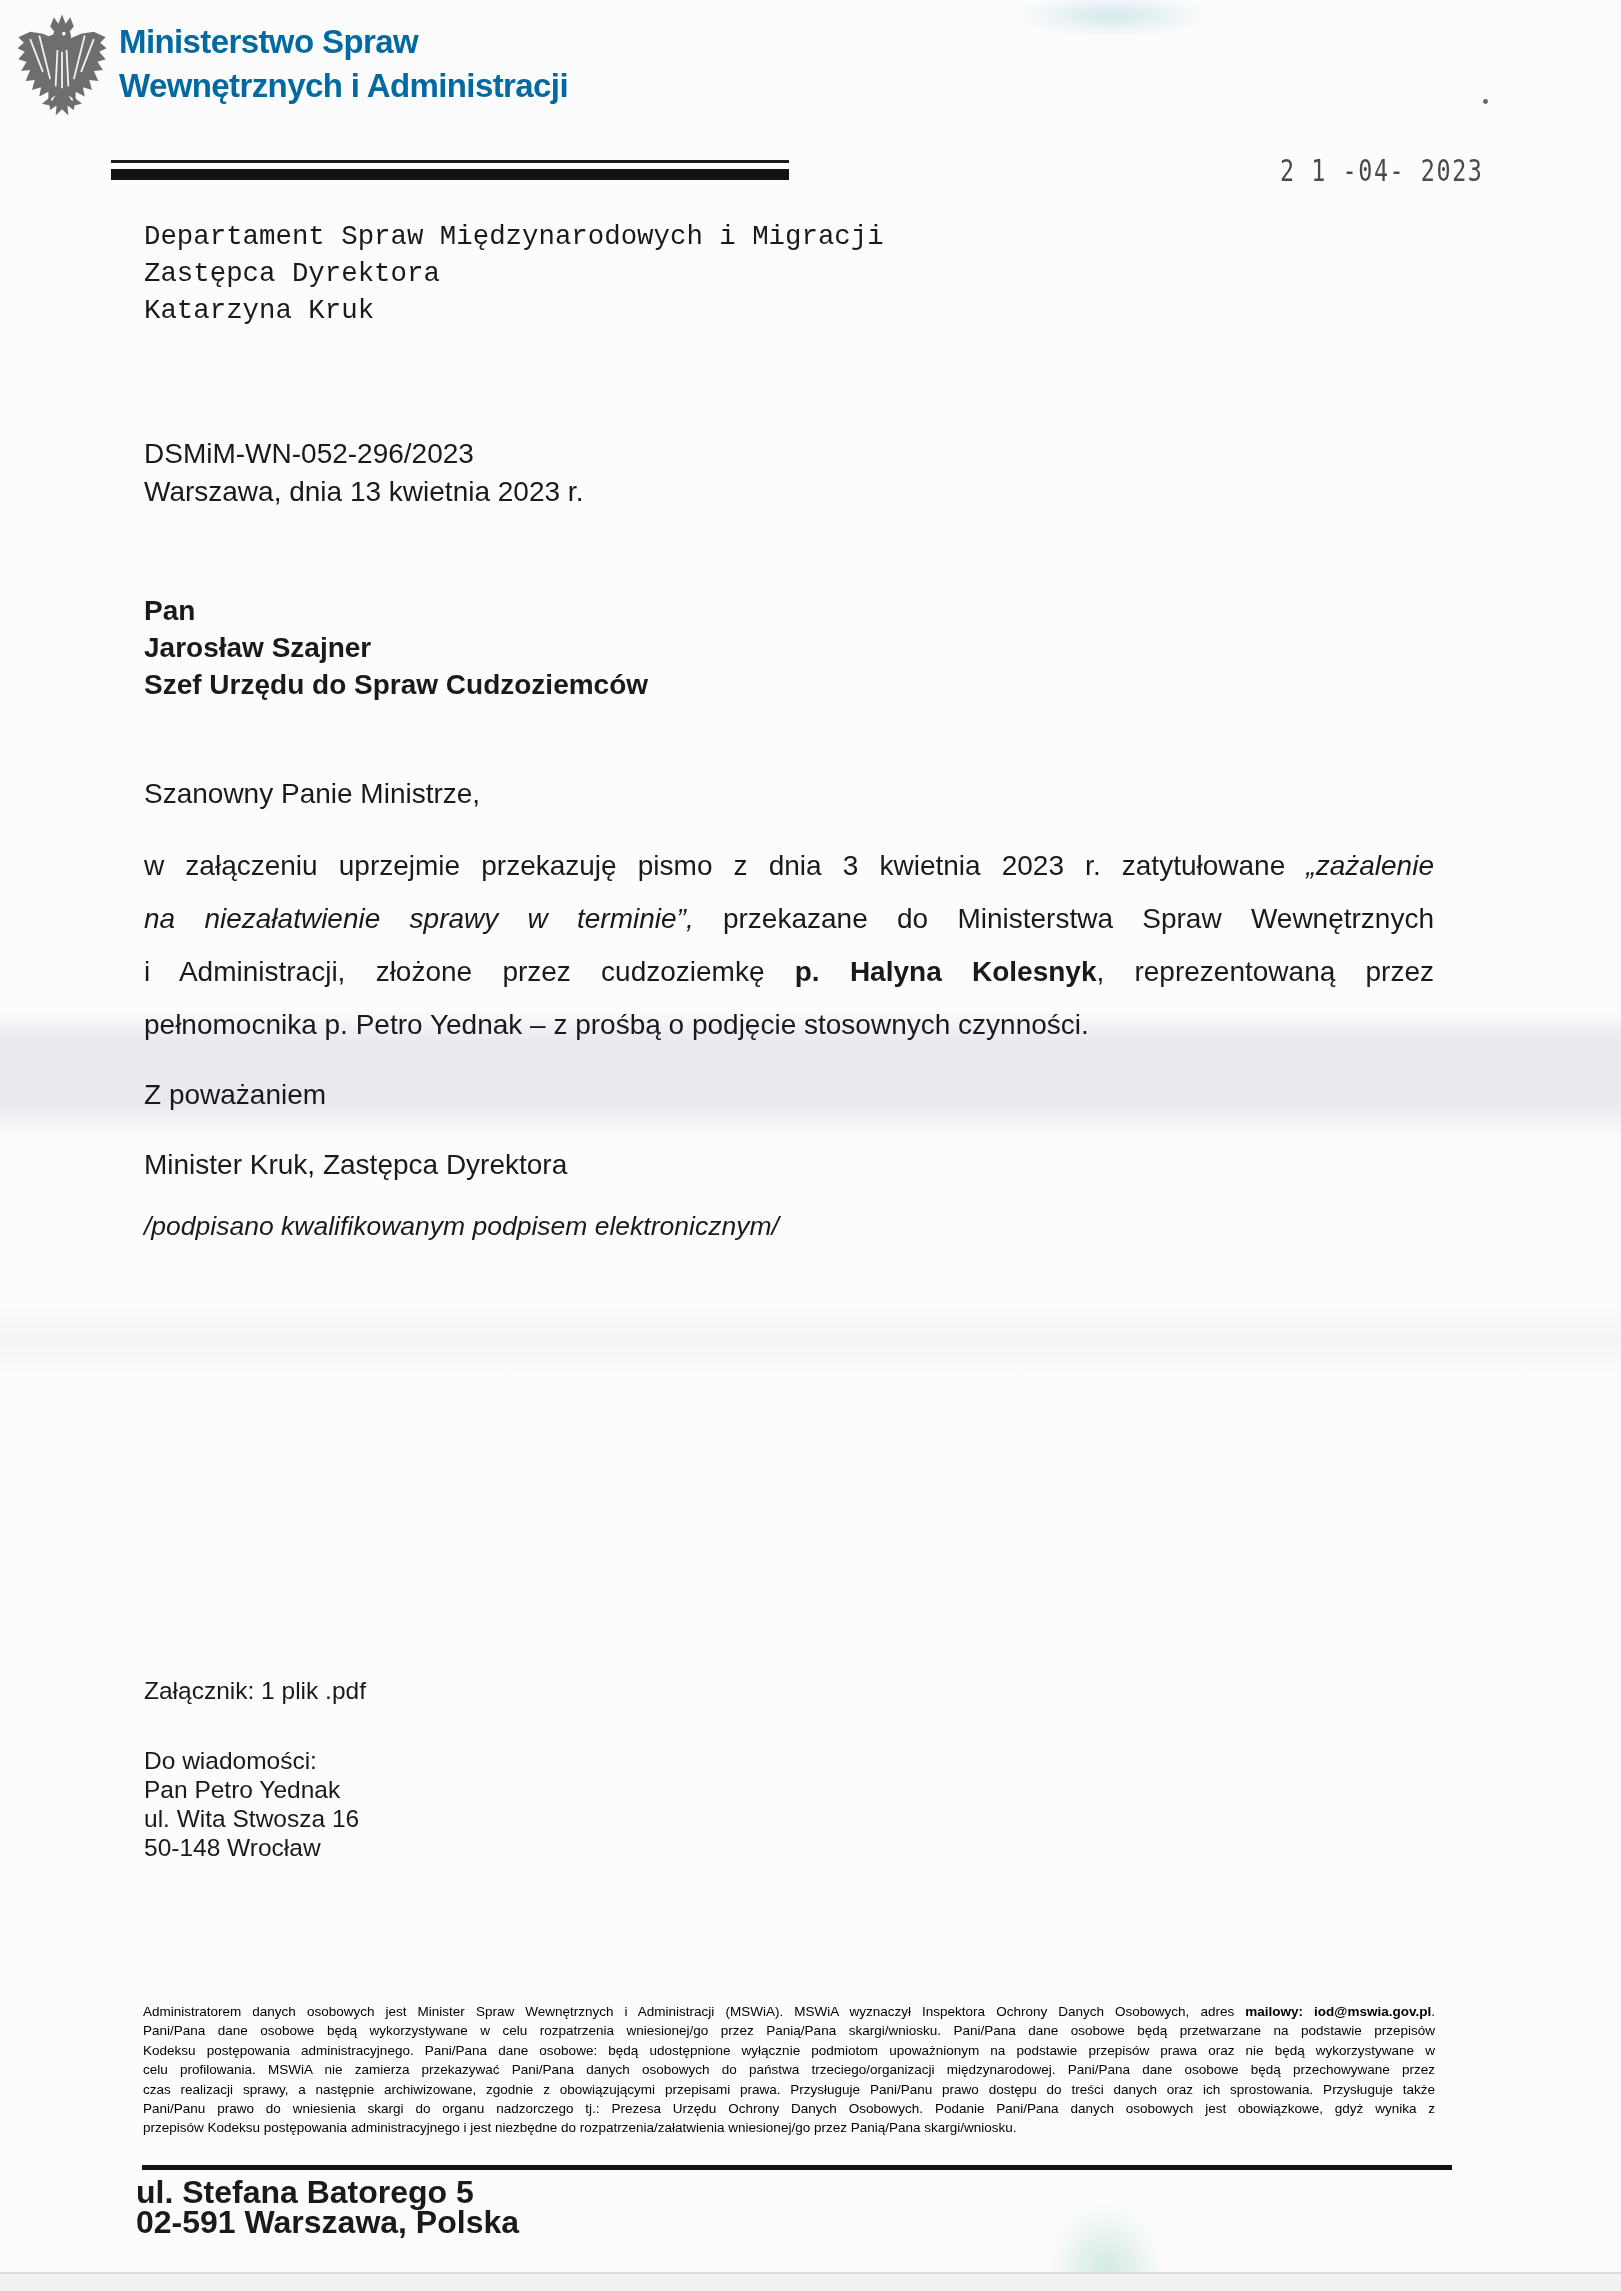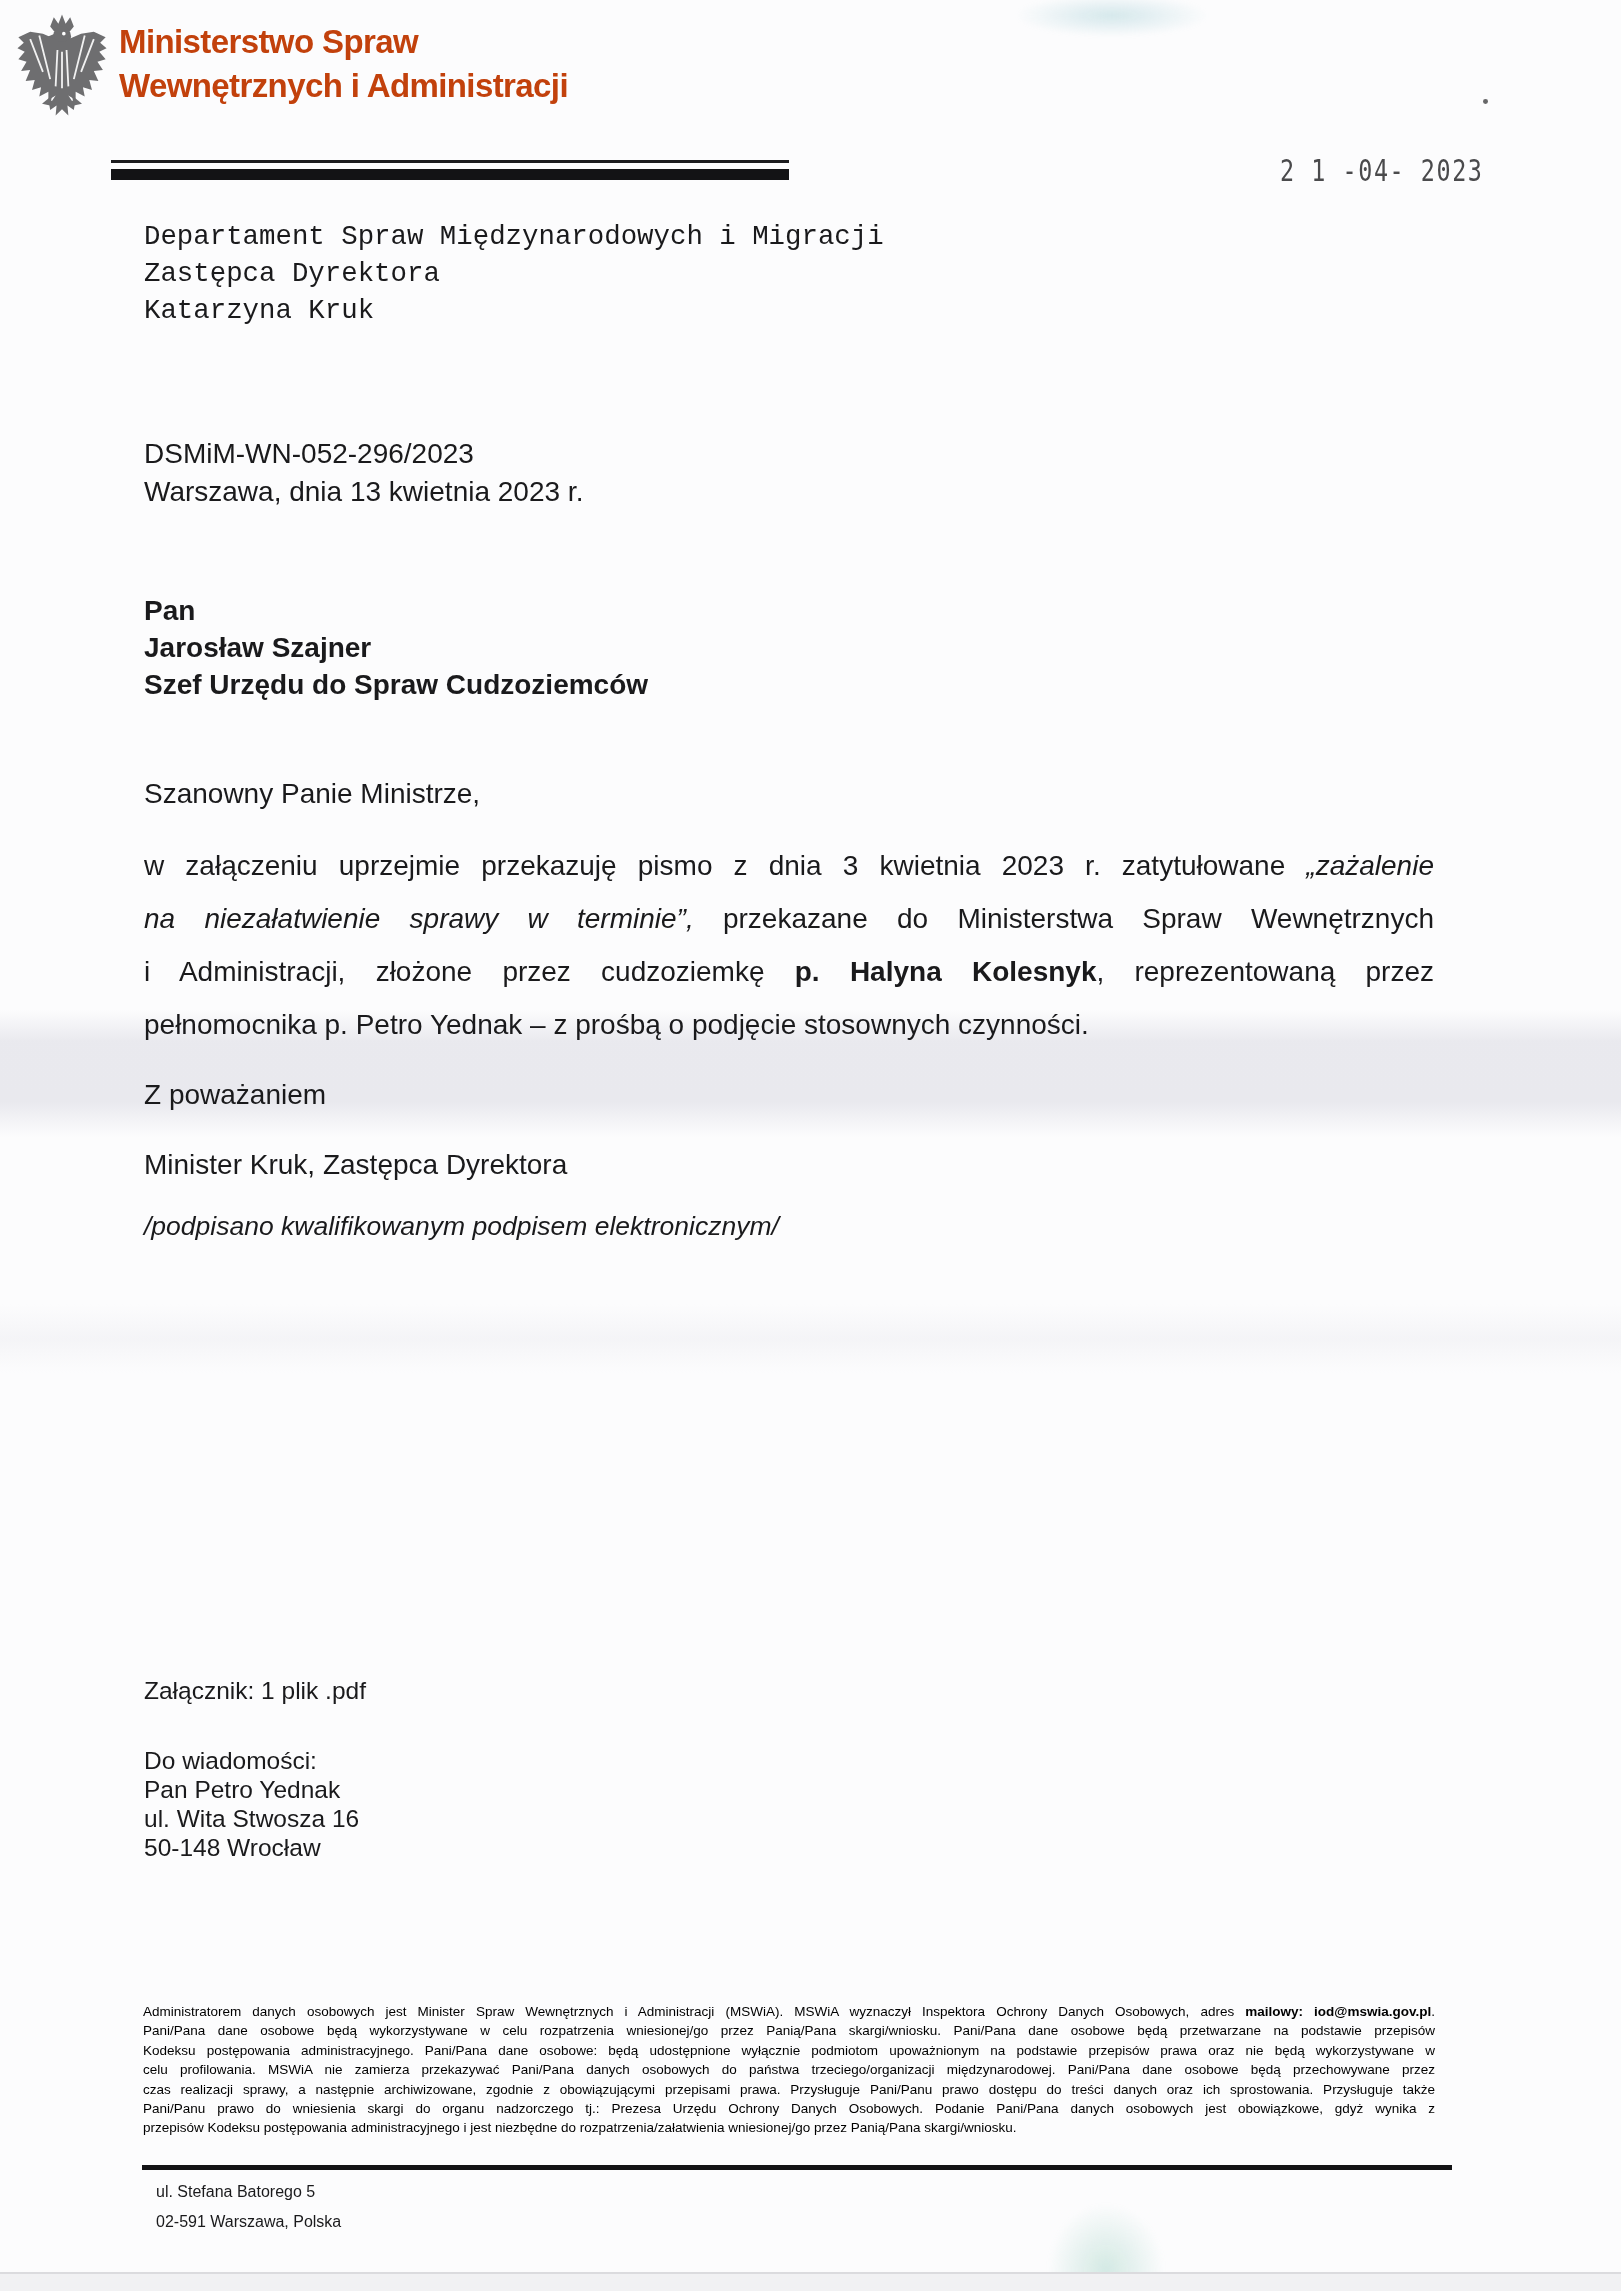--- a/index.html
+++ b/index.html
@@ -8,21 +8,21 @@
     width:1621px;height:2292px;
     background:#fcfcfd;
     overflow:hidden;
     font-family:"Liberation Sans", sans-serif;
     color:#1a1a1c;
   }
   
   .emblem{position:absolute;left:11.8px;top:7.8px;width:100px;height:135px;}
   .ministry-title{
     position:absolute;left:119px;top:19.6px;
-    font-size:33px;font-weight:700;line-height:44px;letter-spacing:-0.6px;color:#c2410c;
+    font-size:33px;font-weight:700;line-height:44px;letter-spacing:-0.6px;color:#0369a1;
   }
   .rule-thin{position:absolute;left:111px;top:160px;width:678px;height:2.9px;background:#1c1c1e;}
   .rule-thick{position:absolute;left:111px;top:169px;width:678px;height:10.8px;background:#131315;}
   .date-stamp{
     position:absolute;left:1280px;top:153px;
     font-family:"DejaVu Sans Mono", monospace;
     font-size:30px;color:#4a4a4c;letter-spacing:2px;
     transform:scaleX(0.78);transform-origin:left top;white-space:pre;
   }
   .stamp-dot{position:absolute;left:1483px;top:99px;width:4.9px;height:4.9px;border-radius:50%;background:#4c4c4e;opacity:.85;}
@@ -47,21 +47,21 @@
   
   .privacy{
     position:absolute;left:143px;top:2002px;width:1292px;
     font-size:13.5px;line-height:19.4px;color:#000000;
   }
   .privacy .pline{text-align:justify;text-align-last:justify;}
   .privacy .pline.last{text-align-last:left;}
 
   
   .footer-rule{position:absolute;left:142px;top:2165px;width:1310px;height:4.9px;background:#131315;}
-  .footer-address{position:absolute;left:156px;top:2177px;font-size:16px;line-height:30px;}
+  .footer-address{position:absolute;left:136px;top:2177px;font-size:32px;line-height:30px;font-weight:bold;}
 
   
   .smudge-top{
     position:absolute;left:1014px;top:-5.9px;width:196px;height:43px;
     background:radial-gradient(ellipse at center, rgba(140,195,205,0.35), rgba(140,195,205,0) 70%);
     filter:blur(2px);
   }
   .band-mid{
     position:absolute;left:0;top:1010px;width:100%;height:127px;
     background:linear-gradient(to bottom, rgba(205,205,216,0) 0%, rgba(205,205,216,0.40) 25%, rgba(202,202,214,0.38) 72%, rgba(205,205,216,0) 100%);

